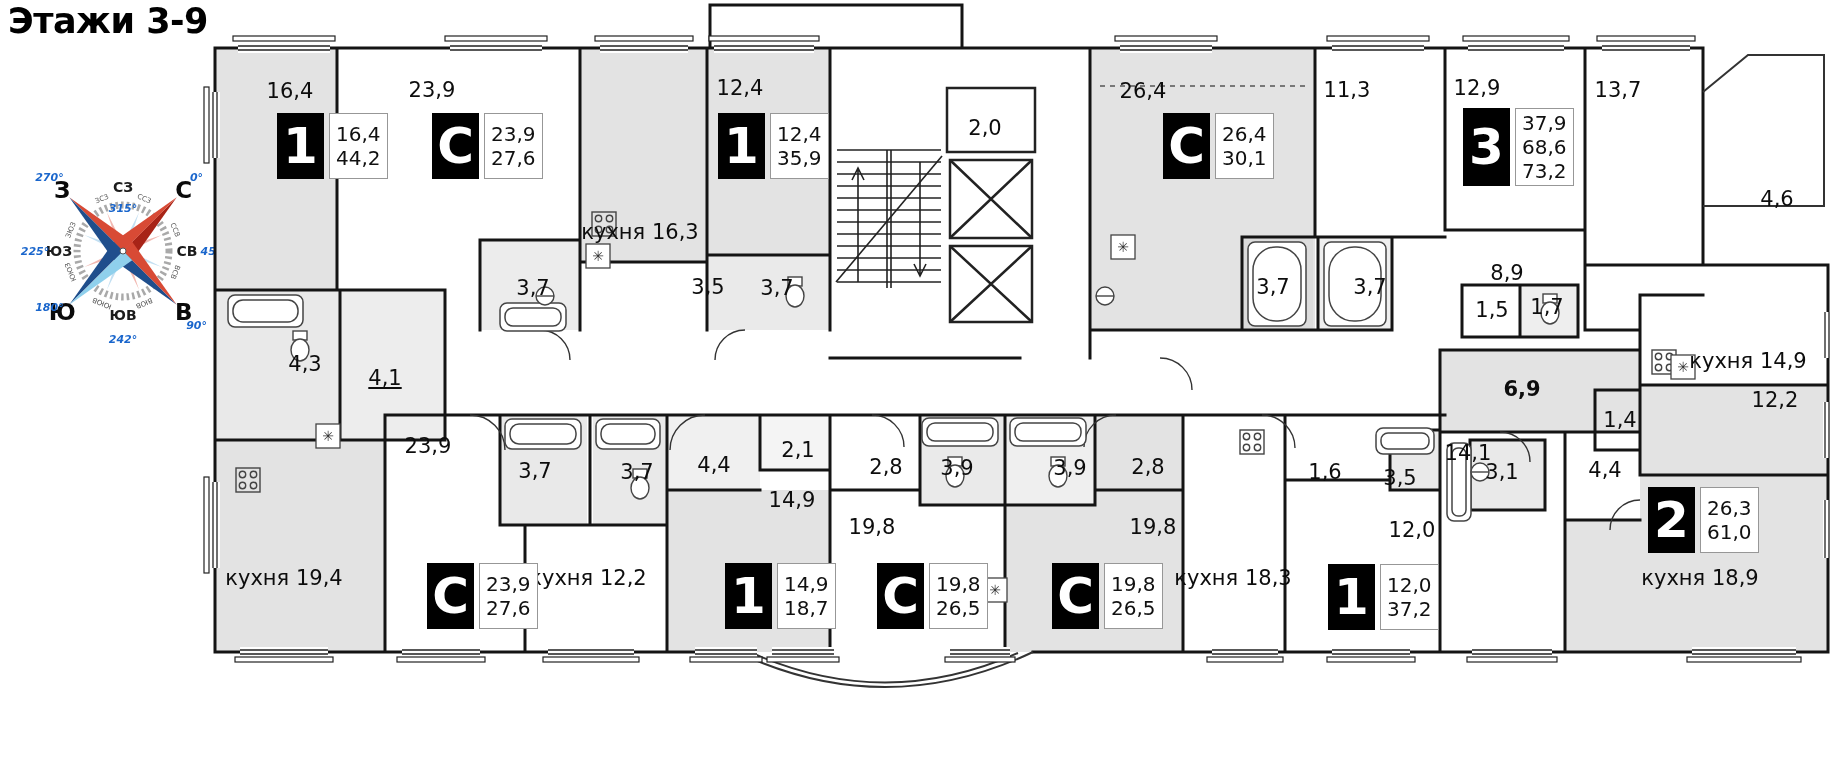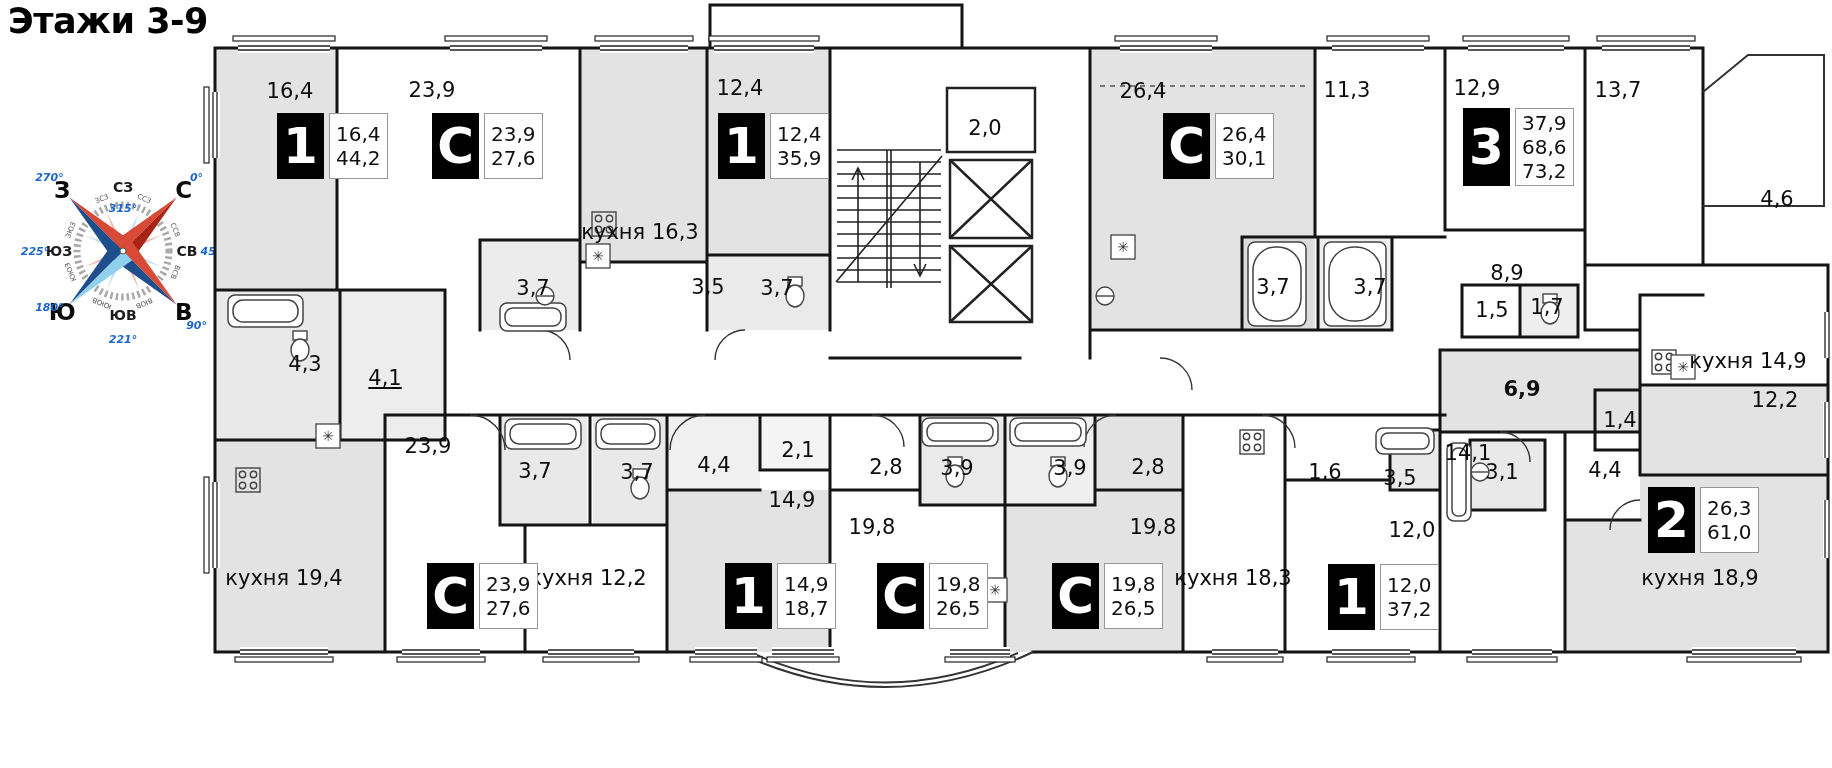--- a/index.html
+++ b/index.html
@@ -62,21 +62,21 @@
         <polygon points="105,105 51.25988462982237,51.2598846298224 95.80761184457488,114.19238815542512" fill="#1f4e8c"></polygon>
         <circle cx="105" cy="105" r="3" fill="#fff" stroke="#555" stroke-width="1"></circle>
       </svg>
       <span class="cp cp-card" style="left: 165.811px; top: 44.1888px;">С</span>
       <span class="cp cp-deg" style="left: 178.539px; top: 31.4609px;">0°</span>
       <span class="cp cp-inter" style="left: 169px; top: 105px;">СВ</span>
       <span class="cp cp-deg" style="left: 193px; top: 105px;">45°</span>
       <span class="cp cp-card" style="left: 165.811px; top: 165.811px;">В</span>
       <span class="cp cp-deg" style="left: 178.539px; top: 178.539px;">90°</span>
       <span class="cp cp-inter" style="left: 105px; top: 169px;">ЮВ</span>
-      <span class="cp cp-deg" style="left: 105px; top: 193px;">221°</span>
+      <span class="cp cp-deg" style="left: 105px; top: 193px;">242°</span>
       <span class="cp cp-card" style="left: 44.1888px; top: 165.811px;">Ю</span>
       <span class="cp cp-deg" style="left: 31.4609px; top: 161px;">180°</span>
       <span class="cp cp-inter" style="left: 41px; top: 105px;">ЮЗ</span>
       <span class="cp cp-deg" style="left: 17px; top: 105px;">225°</span>
       <span class="cp cp-card" style="left: 44.1888px; top: 44.1888px;">З</span>
       <span class="cp cp-deg" style="left: 31.4609px; top: 31.4609px;">270°</span>
       <span class="cp cp-inter" style="left: 105px; top: 41px;">СЗ</span>
       <span class="cp cp-deg" style="left: 105px; top: 17px; margin-top: 45px;">315°</span>
       <span class="cp cp-ring" style="left: 156.737px; top: 83.5697px; transform: translate(-50%, -50%) rotate(67.5deg);">ССВ</span>
       <span class="cp cp-ring" style="left: 156.737px; top: 126.43px; transform: translate(-50%, -50%) rotate(112.5deg);">ВСВ</span>

